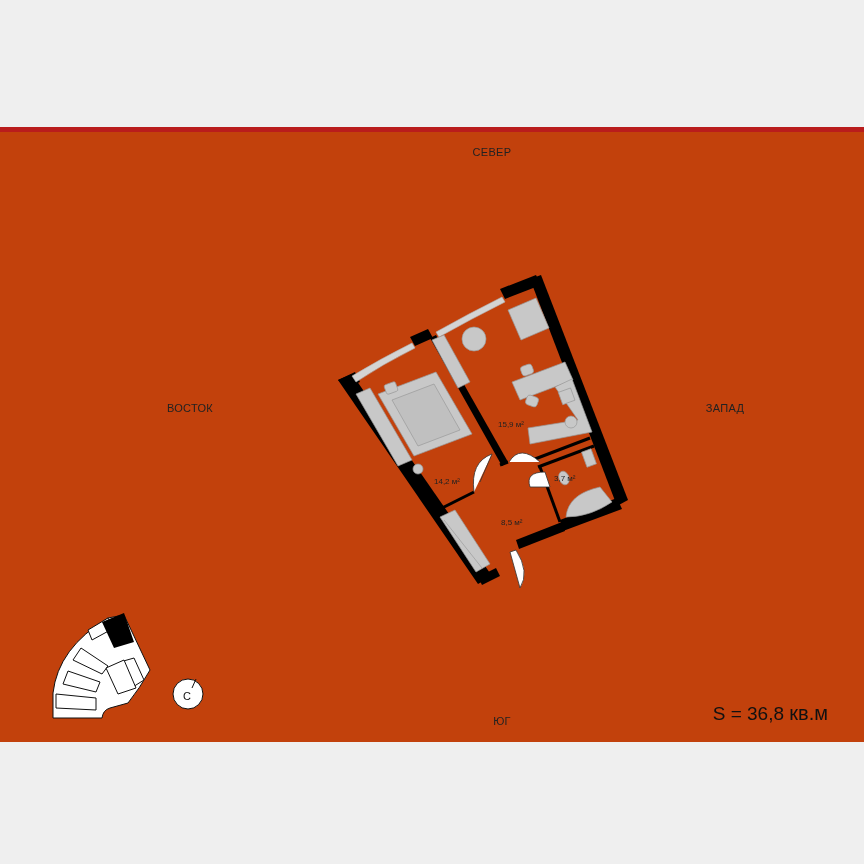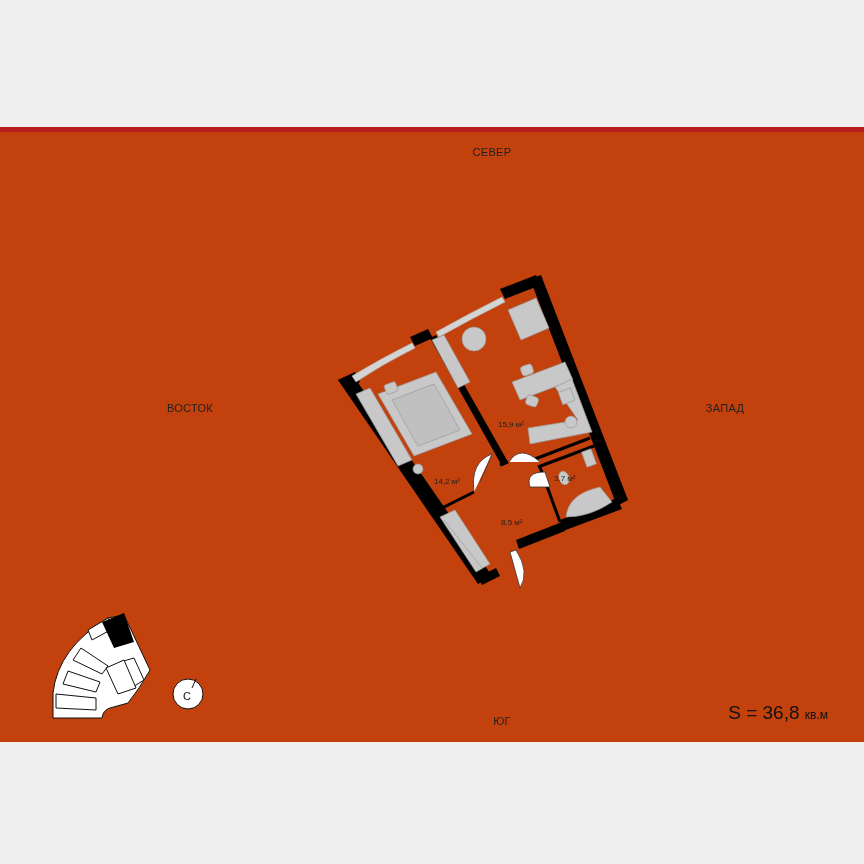--- a/index.html
+++ b/index.html
@@ -27,21 +27,21 @@
       white-space: nowrap;
     }
     .plan { position: absolute; left: 0; top: 0; }
     .area-total {
       position: absolute;
       right: 36px; top: 570px;
       font-size: 19px;
       color: #111;
       white-space: nowrap;
     }
-    .area-total .unit { font-size: 12px; }
+    .area-total .unit { font-size: 20px; }
     .room-label { font-size: 8px; fill: #222; font-family: "Liberation Sans", sans-serif; }
   </style>
 </head>
 <body>
 
 <div class="sheet">
 
   <div class="dir" style="left:492px; top:20px;">СЕВЕР</div>
   <div class="dir" style="left:190px; top:276px;">ВОСТОК</div>
   <div class="dir" style="left:725px; top:276px;">ЗАПАД</div>

